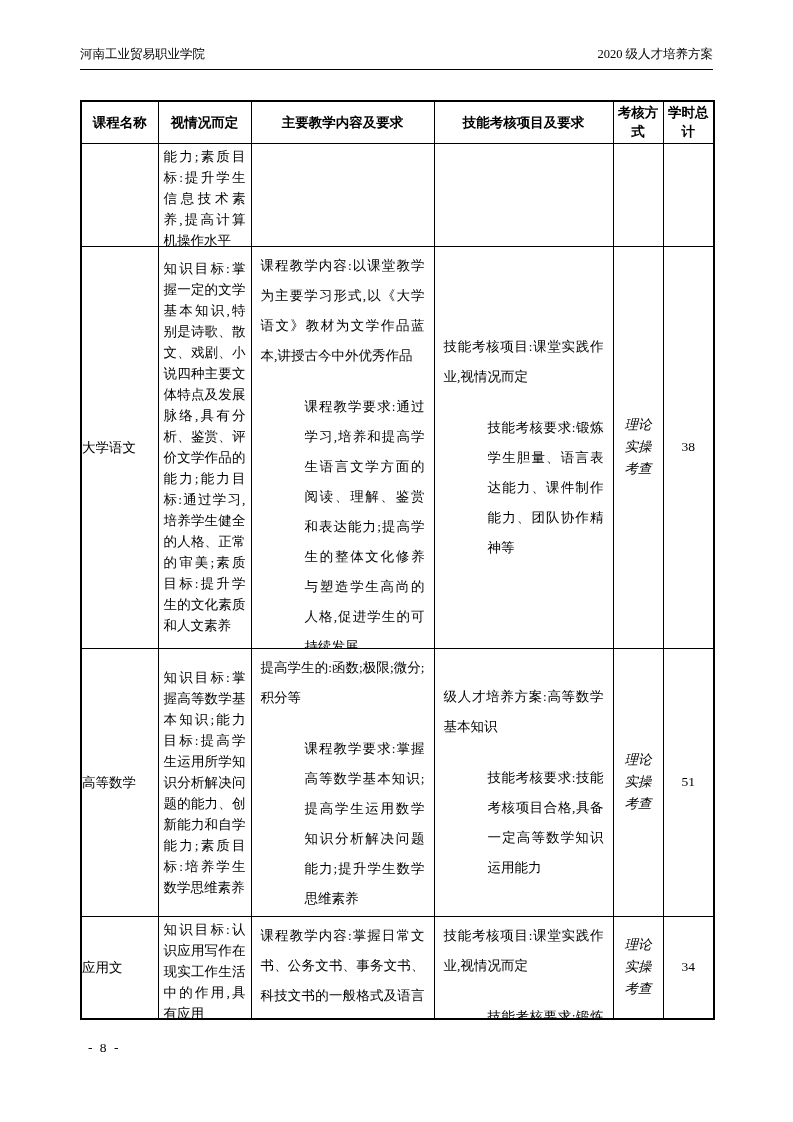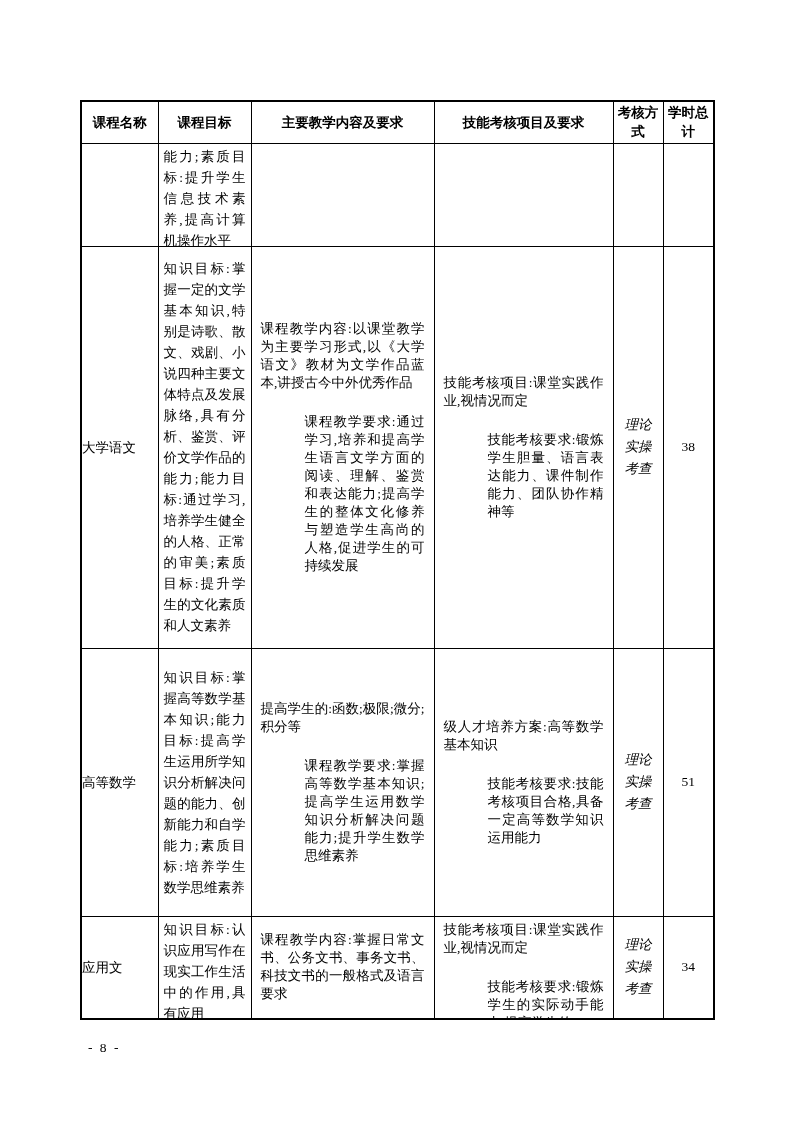--- a/index.html
+++ b/index.html
@@ -56,54 +56,58 @@
   .cell-objectives .inner {
     padding: 2px 5px;
     text-align: justify;
     text-align-last: left;
     line-height: 21px;
   }
   .cell-paras .inner {
     padding: 4px 9px;
     text-align: justify;
     text-align-last: left;
-    line-height: 18px;
+    line-height: 30px;
   }
   .cell-paras p { margin: 0; }
   .cell-paras p + p { margin-top: 21px; margin-left: 44px; }
   .cell-method .inner { text-align: center; line-height: 22px; font-style: italic; }
   .cell-hours .inner { text-align: center; }
 
   
   .page-number {
     position: absolute;
     left: 88px; top: 1040px;
     font-size: 13.5px;
     letter-spacing: 2px;
   }
 </style>
 </head>
 <body>
 
 <div class="page">
 
+  <div class="page-header">
+    <span>河南工业贸易职业学院</span>
+    <span>2020 级人才培养方案</span>
+  </div>
 
   <table class="course-table">
     <colgroup>
         <col style="width: 77px;">
         <col style="width: 93px;">
         <col style="width: 183px;">
         <col style="width: 179px;">
         <col style="width: 50px;">
         <col style="width: 51px;">
       </colgroup>
     <thead>
       <tr>
           <th>课程名称</th>
-          <th>课程目标</th>
+          <th>视情况而定</th>
           <th>主要教学内容及要求</th>
           <th>技能考核项目及要求</th>
           <th>考核方式</th>
           <th>学时总计</th>
         </tr>
     </thead>
     <tbody>
         <tr style="height: 103px;">
           <td class="cell-course">
             <div class="wrap cell-course" style="height: 102px;">

